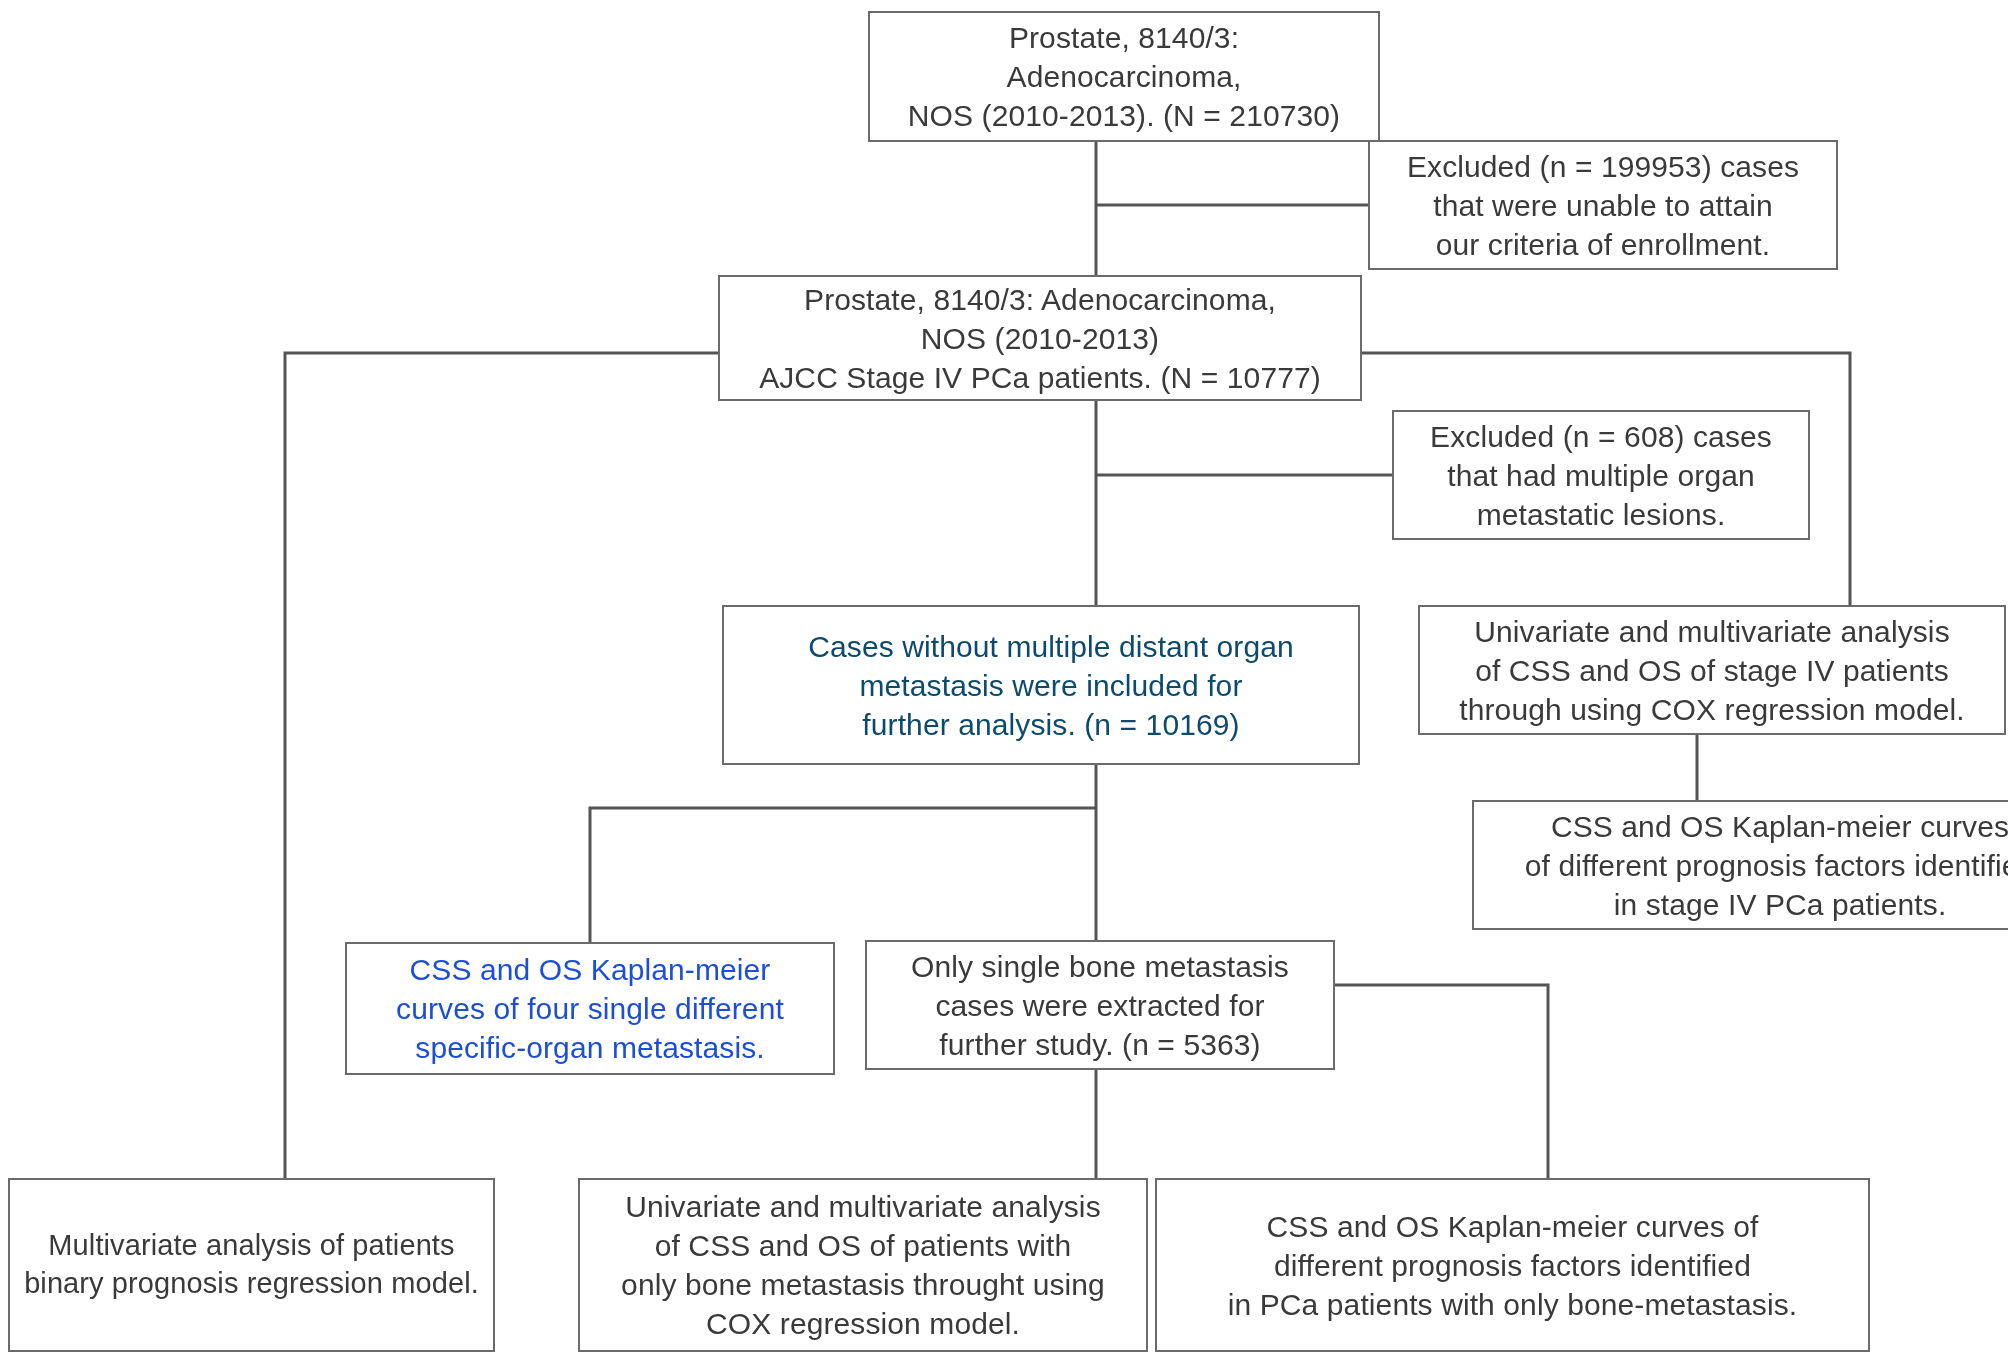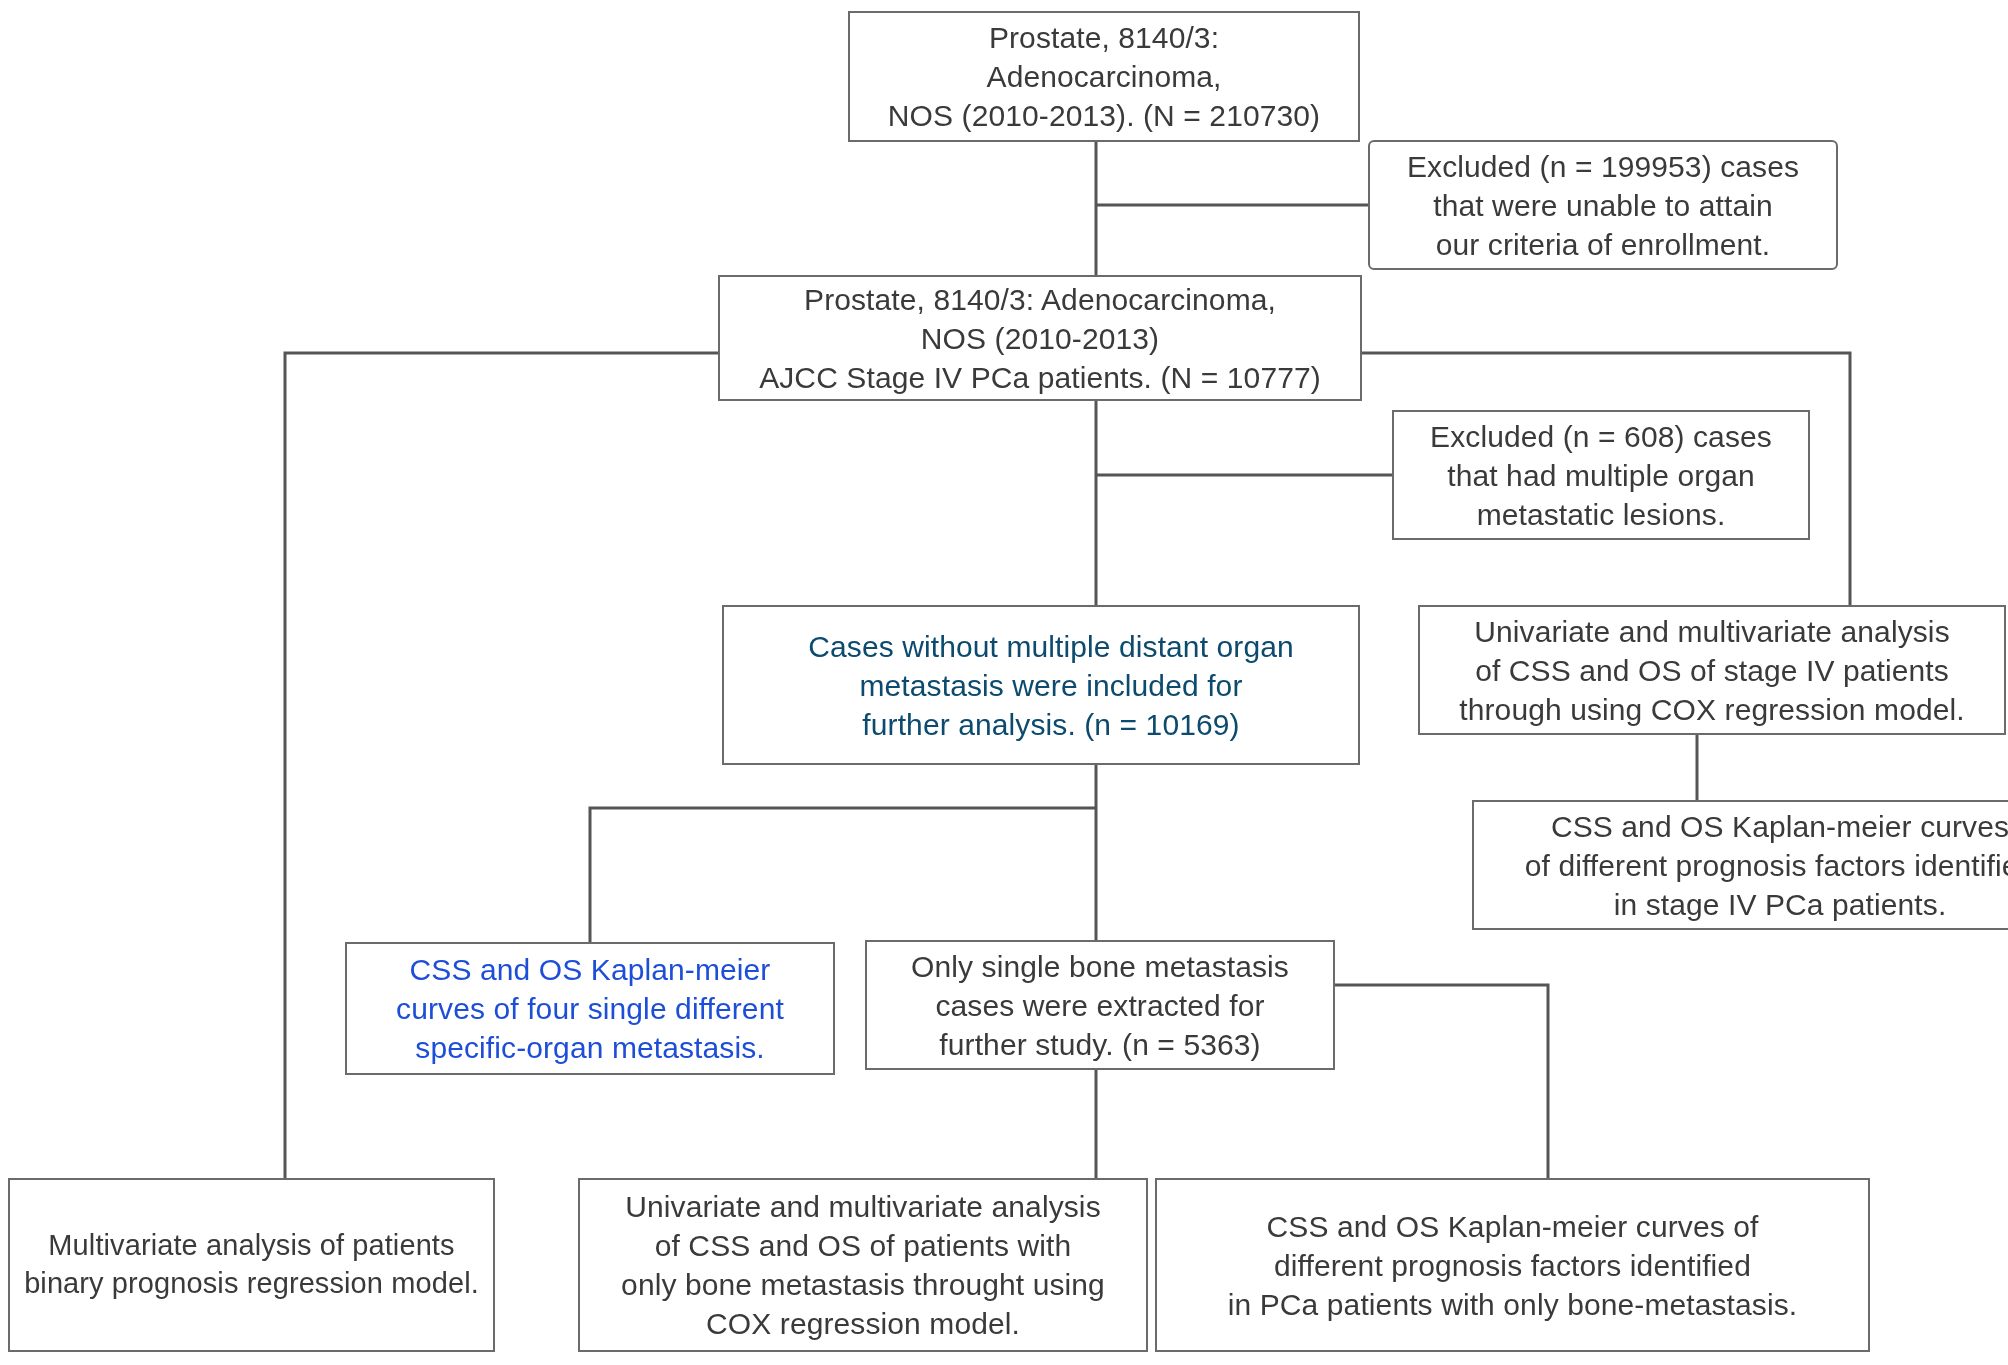--- a/index.html
+++ b/index.html
@@ -62,28 +62,28 @@
         <path d="M 718 353 L 285 353 L 285 1178" stroke="#555555"></path>
         <path d="M 1697 735 L 1697 800" stroke="#555555"></path>
         <path d="M 1096 735 L 1096 940" stroke="#555555"></path>
         <path d="M 1096 808 L 590 808 L 590 942" stroke="#555555"></path>
         <path d="M 1096 1070 L 1096 1178" stroke="#555555"></path>
         <path d="M 1335 985 L 1548 985 L 1548 1178" stroke="#555555"></path>
       </g>
   </svg>
 
   <div id="nodes-layer">
-      <div class="node" style="left: 848px; top: 11px; width: 512px; height: 131px; border-color: rgb(107, 107, 107); color: rgb(58, 58, 58);">
+      <div class="node" style="left: 868px; top: 11px; width: 512px; height: 131px; border-color: rgb(107, 107, 107); color: rgb(58, 58, 58);">
         <div class="lines">
           <span>Prostate, 8140/3:</span>
           <span>Adenocarcinoma,</span>
           <span>NOS (2010-2013). (N = 210730)</span>
         </div>
       </div>
-      <div class="node" style="left: 1368px; top: 140px; width: 470px; height: 130px; border-color: rgb(107, 107, 107); color: rgb(58, 58, 58); border-radius: 6px;">
+      <div class="node" style="left: 1368px; top: 140px; width: 470px; height: 130px; border-color: rgb(107, 107, 107); color: rgb(58, 58, 58);">
         <div class="lines">
           <span>Excluded (n = 199953) cases</span>
           <span>that were unable to attain</span>
           <span>our criteria of enrollment.</span>
         </div>
       </div>
       <div class="node" style="left: 718px; top: 275px; width: 644px; height: 126px; border-color: rgb(107, 107, 107); color: rgb(58, 58, 58);">
         <div class="lines">
           <span>Prostate, 8140/3: Adenocarcinoma,</span>
           <span>NOS (2010-2013)</span>

